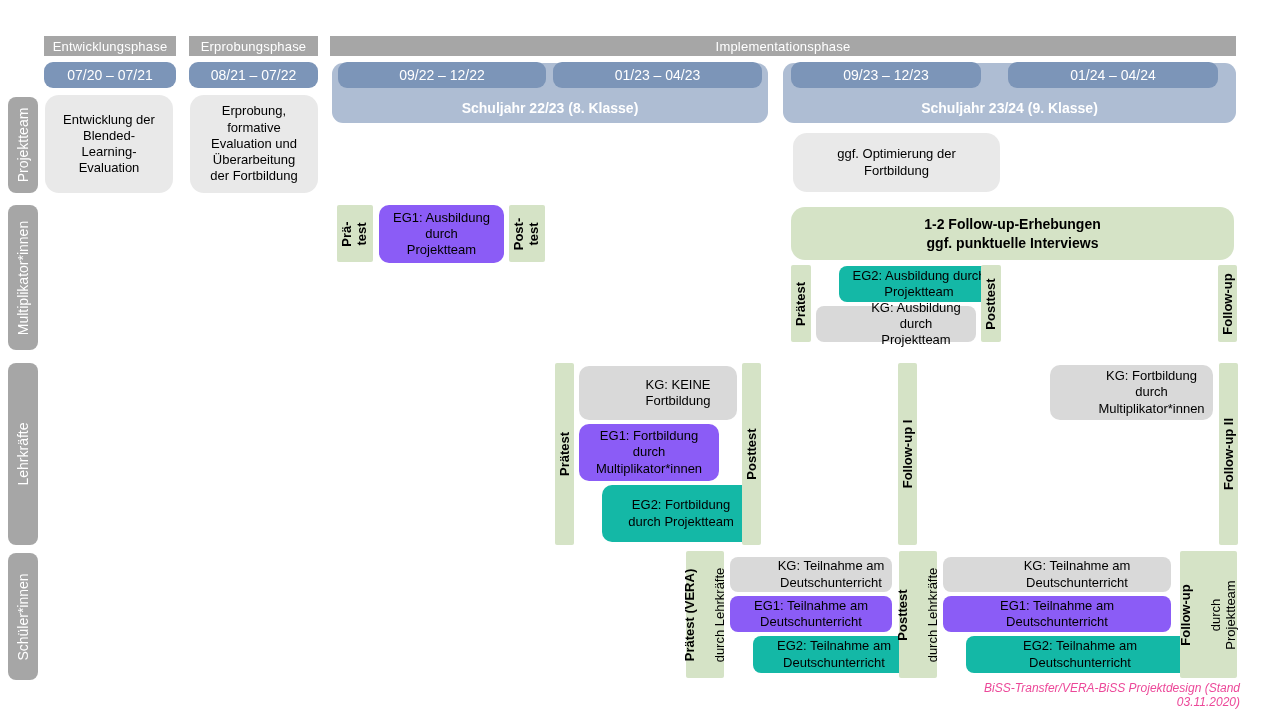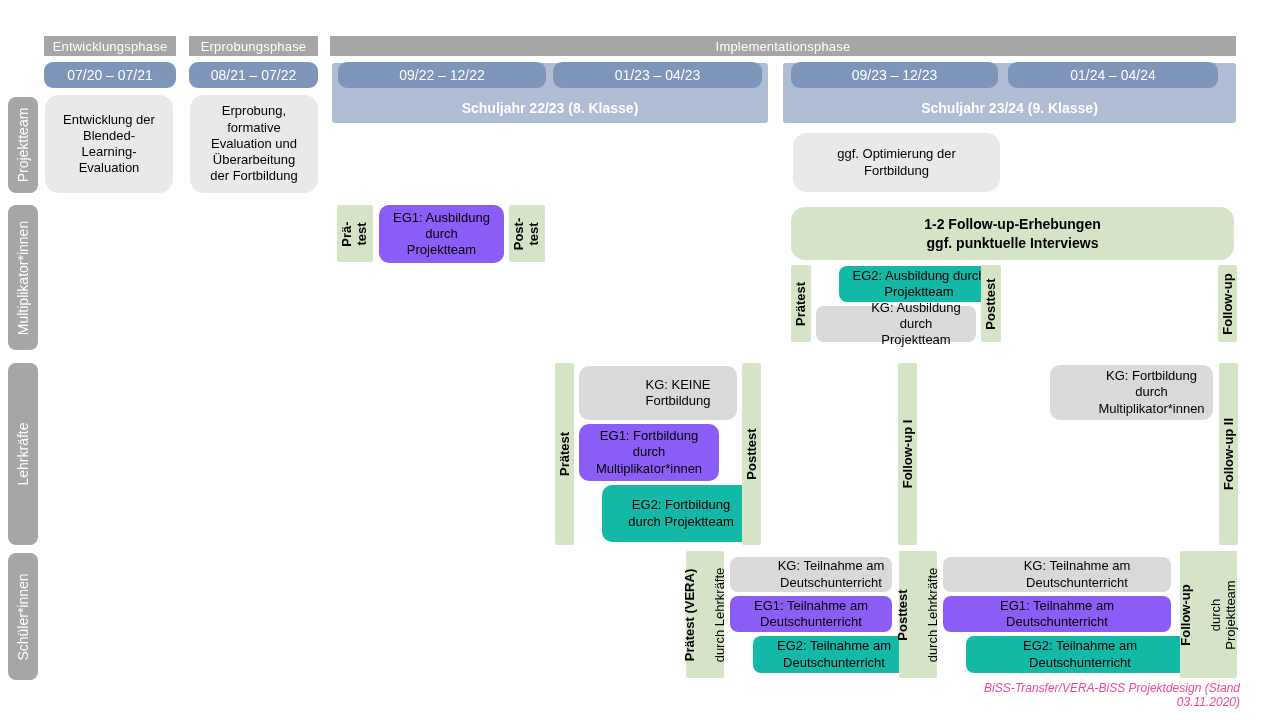--- a/index.html
+++ b/index.html
@@ -9,21 +9,21 @@
   }
   .abs{position:absolute;box-sizing:border-box;}
   .pre{white-space:pre-line;}
   
   .phase{background:#a6a6a6;color:#fff;display:flex;align-items:center;justify-content:center;
          font-size:13px;letter-spacing:.2px;}
   
   .datebox{background:#7c95b8;color:#fff;border-radius:9px;display:flex;align-items:center;
            justify-content:center;font-size:14px;z-index:3;}
   
-  .syc{background:#aebdd3;border-radius:3px;display:flex;align-items:flex-end;justify-content:center;
+  .syc{background:#aebdd3;border-radius:11px;display:flex;align-items:flex-end;justify-content:center;
        color:#fff;font-weight:700;font-size:14px;padding-bottom:7px;z-index:1;}
   
   .rowlabel{background:#a6a6a6;border-radius:8px;color:#fff;}
   .rowlabel .vtext{font-size:14px;font-weight:400;color:#fff;}
   
   .box{display:flex;align-items:center;justify-content:center;text-align:center;
        font-size:13px;line-height:1.25;border-radius:10px;}
   .box.bigr{border-radius:14px;}
   .light{background:#e9e9e9;}
   .kg{background:#d9d9d9;padding-left:40px;}
@@ -56,21 +56,21 @@
     <span>Schuljahr 22/23 (8. Klasse)</span>
   </div>
   <div class="abs syc" style="left:783px;top:63px;width:453px;height:60px;">
     <span>Schuljahr 23/24 (9. Klasse)</span>
   </div>
 
   <div class="abs datebox" style="left:44px;top:62px;width:132px;height:26px;">07/20 – 07/21</div>
   <div class="abs datebox" style="left:189px;top:62px;width:129px;height:26px;">08/21 – 07/22</div>
   <div class="abs datebox" style="left:338px;top:62px;width:208px;height:26px;">09/22 – 12/22</div>
   <div class="abs datebox" style="left:553px;top:62px;width:209px;height:26px;">01/23 – 04/23</div>
-  <div class="abs datebox" style="left:791px;top:62px;width:207px;height:26px;">09/23 – 12/23</div>
+  <div class="abs datebox" style="left:791px;top:62px;width:190px;height:26px;">09/23 – 12/23</div>
   <div class="abs datebox" style="left:1008px;top:62px;width:210px;height:26px;">01/24 – 04/24</div>
 
   <div class="abs rowlabel" style="left:8px;top:97px;width:30px;height:96px;">
     <div class="vtext">Projektteam</div>
   </div>
   <div class="abs rowlabel" style="left:8px;top:205px;width:30px;height:145px;">
     <div class="vtext">Multiplikator*innen</div>
   </div>
   <div class="abs rowlabel" style="left:8px;top:363px;width:30px;height:182px;">
     <div class="vtext">Lehrkräfte</div>

